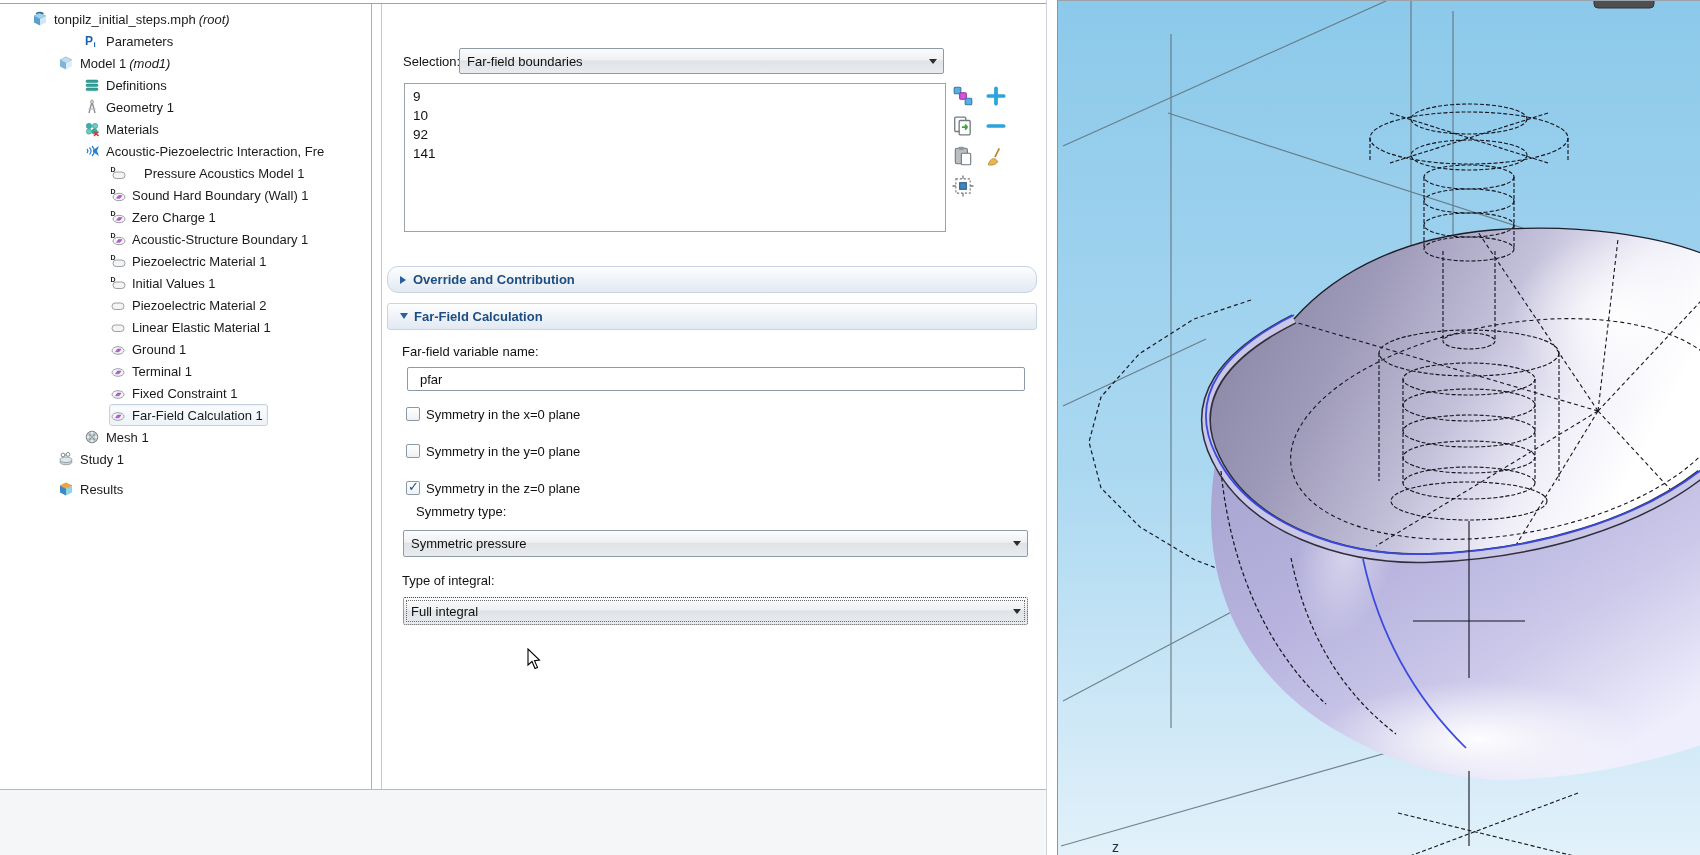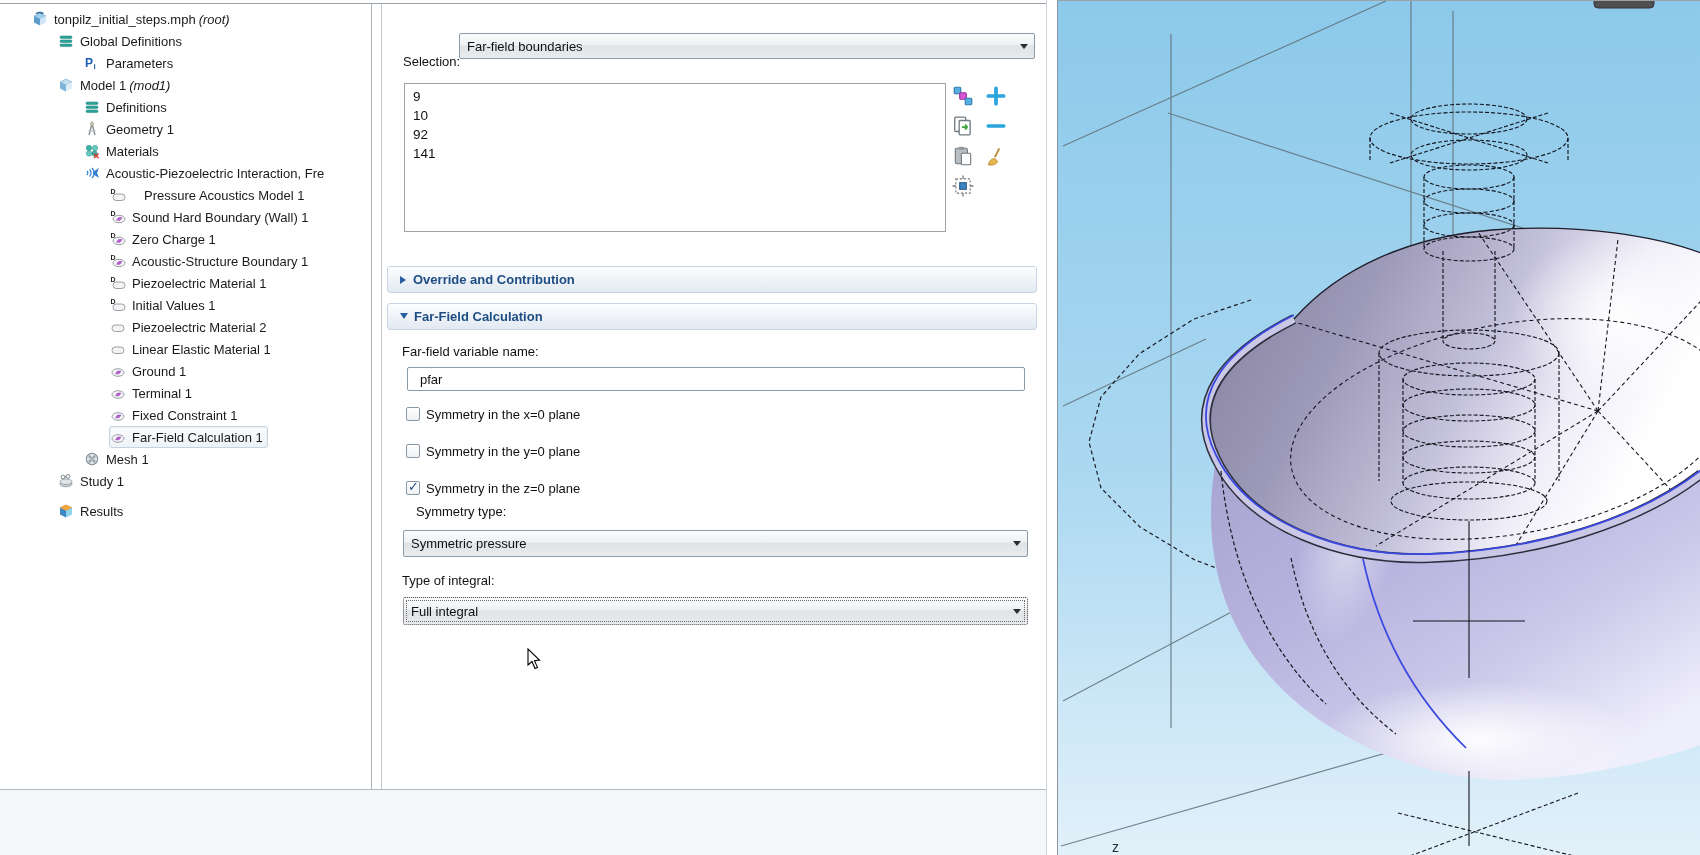--- a/index.html
+++ b/index.html
@@ -81,34 +81,20 @@
               <path d="M2 5v6.5l6 3V8Z" fill="#5b9ec9"></path>
               <path d="M14 5v6.5l-6 3V8Z" fill="#cfe7f6"></path>
               <path d="M3.5 2.2c2.8-1.8 6.2-1.8 8.5.2l-2 .9c-1.8-1.3-3.6-1.3-5.3-.1Z" fill="#2e6f9e"></path>
             </svg>
           </span>
           <span class="tlabel">tonpilz_initial_steps.mph</span>
           <span class="tsuffix">(root)</span>
         </span>
       </div>
       <div class="trow">
-        <span class="tinner" style="margin-left: 57px;">
-          <span class="ticon">
-            <svg viewBox="0 0 16 16">
-              <g fill="#2aa39b" stroke="#1d7d77" stroke-width=".5">
-                <rect x="2" y="3" width="12" height="2.6" rx="1.3"></rect>
-                <rect x="2" y="7" width="12" height="2.6" rx="1.3"></rect>
-                <rect x="2" y="11" width="12" height="2.6" rx="1.3"></rect>
-              </g>
-            </svg>
-          </span>
-          <span class="tlabel">Global Definitions</span>
-        </span>
-      </div>
-      <div class="trow">
         <span class="tinner" style="margin-left: 83px;">
           <span class="ticon">
             <svg viewBox="0 0 16 16">
               <text x="1" y="12" font-size="12" font-weight="bold" fill="#1a5fb4">P</text>
               <text x="9.5" y="14" font-size="8" font-weight="bold" fill="#1a5fb4">i</text>
             </svg>
           </span>
           <span class="tlabel">Parameters</span>
         </span>
       </div>
@@ -352,21 +338,21 @@
           <span class="tlabel">Results</span>
         </span>
       </div>
     </div>
 </aside>
 <div class="gutter1"></div>
 
 <section class="settings">
 
   <div class="flabel" style="left:21px;top:51px;">Selection:</div>
-  <div class="combo" style="left:77px;top:30px;width:576px;align-items:center;">
+  <div class="combo" style="left:77px;top:45px;width:485px;align-items:center;">
     <span class="cval">Far-field boundaries</span>
     <span class="carrow">
         <i></i>
       </span>
   </div>
 
   <div class="listbox" id="boundary-list">
       <div class="lrow">9</div>
       <div class="lrow">10</div>
       <div class="lrow">92</div>
@@ -398,21 +384,21 @@
             <path d="M13 3l-4 8" stroke="#b8862f" stroke-width="1.6"></path>
             <path d="M3 18c1-4.5 4-6.5 6.5-5.2l2 2c-.2 2.2-4.5 4.2-8.5 3.2z" fill="#e8b64f" stroke="#b8862f" stroke-width=".8"></path>
           </svg></span></button>
       <button class="tool"><span><svg viewBox="0 0 20 20">
             <rect x="3.5" y="3.5" width="13" height="13" fill="none" stroke="#777" stroke-dasharray="2 1.6"></rect>
             <rect x="7" y="7" width="6" height="6" fill="#3f87c2" stroke="#2a5d8a"></rect>
             <path d="M10 .5v3M10 16.5v3M.5 10h3M16.5 10h3" stroke="#777" stroke-width="1.2"></path>
           </svg></span></button>
     </div>
 
-  <div class="sec-h" style="top:263px;">
+  <div class="sec-h" style="top:263px;border-radius:11px;">
     <span class="tri-r"></span><span>Override and Contribution</span>
   </div>
 
   <div class="sec-h" style="top:300px;">
     <span class="tri-d"></span><span>Far-Field Calculation</span>
   </div>
 
   <div class="flabel" style="left:20px;top:341px;">Far-field variable name:</div>
   <input class="ff-input" type="text" value="pfar" style="">
 

